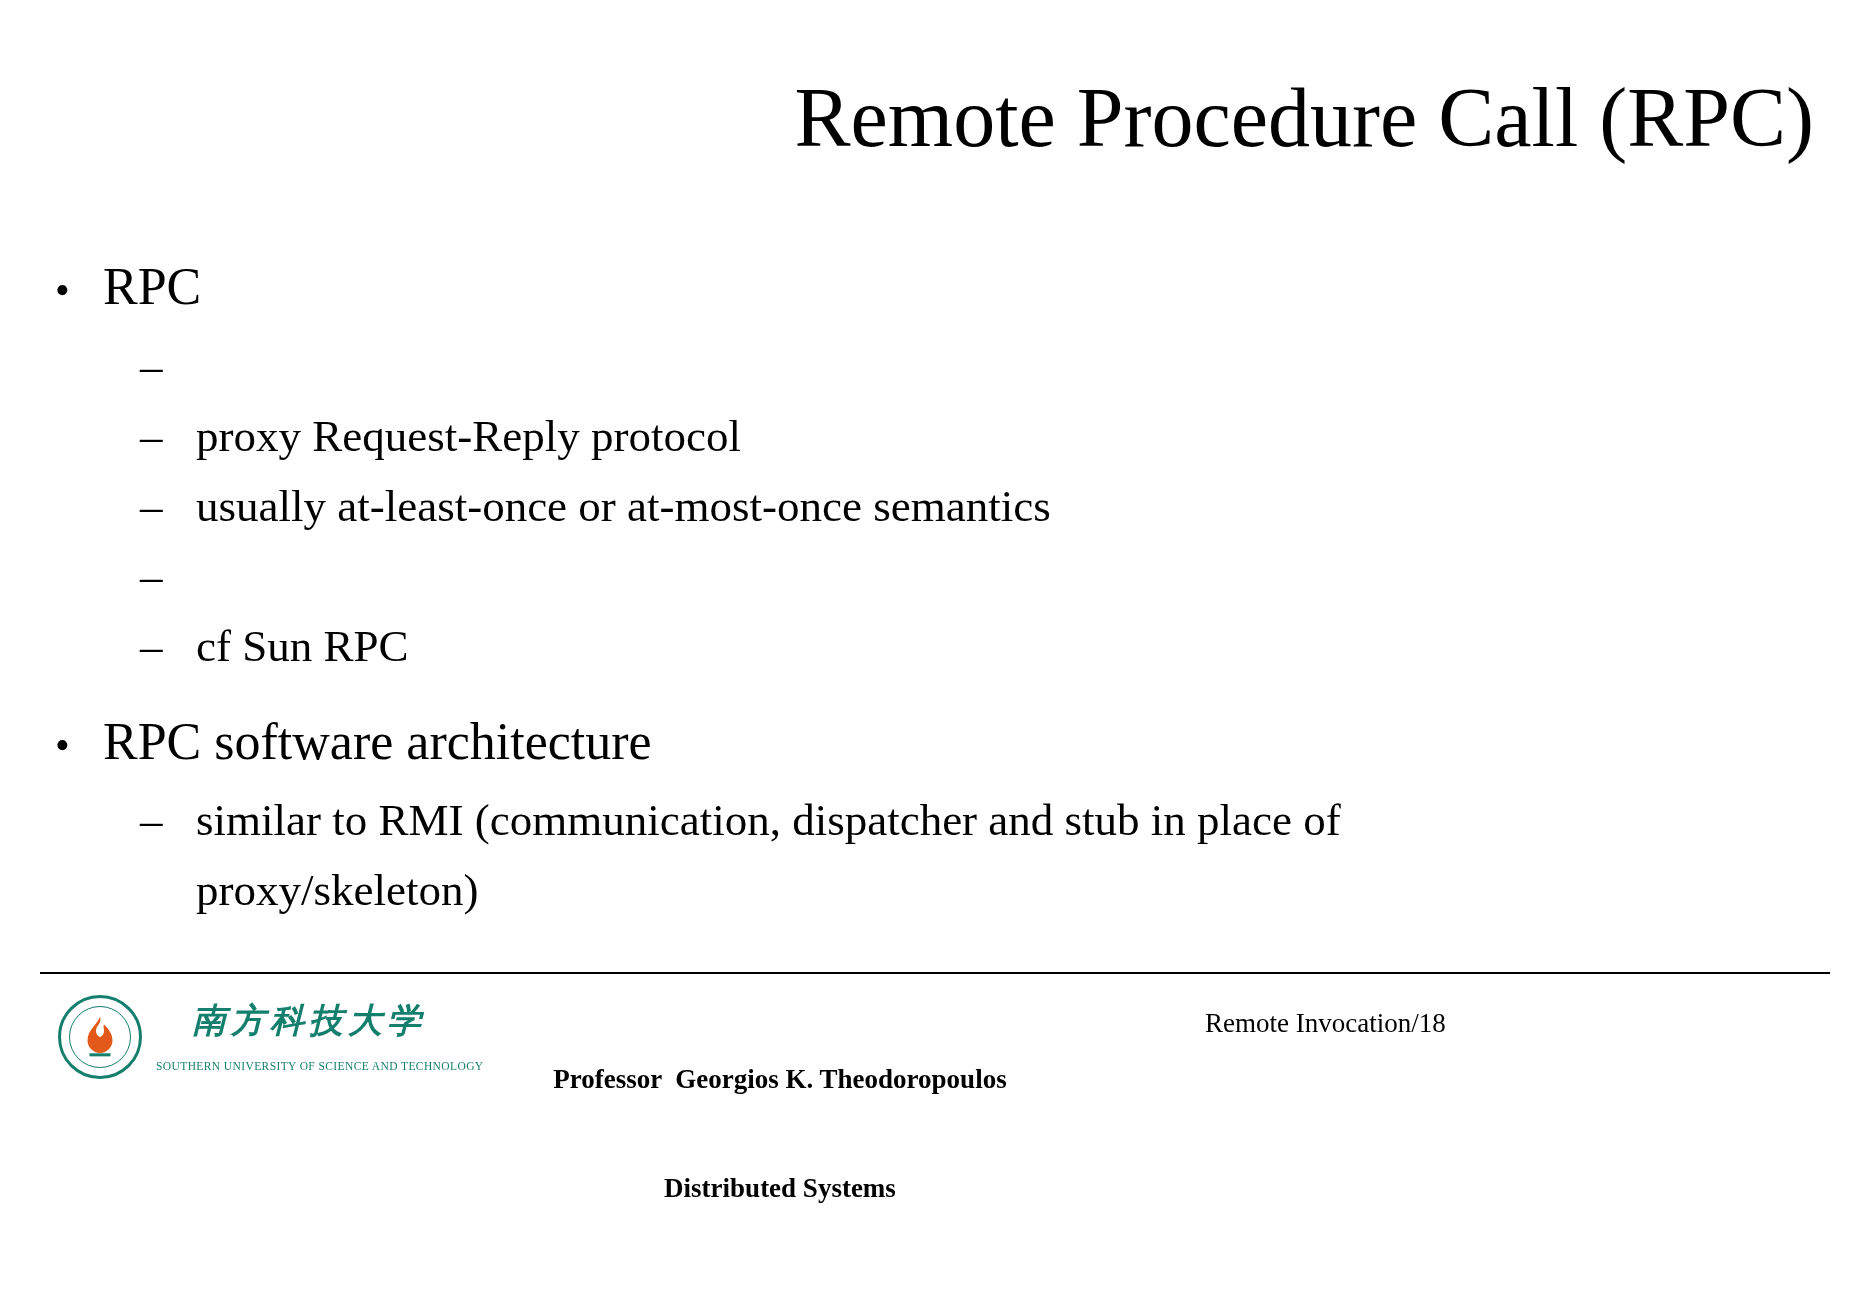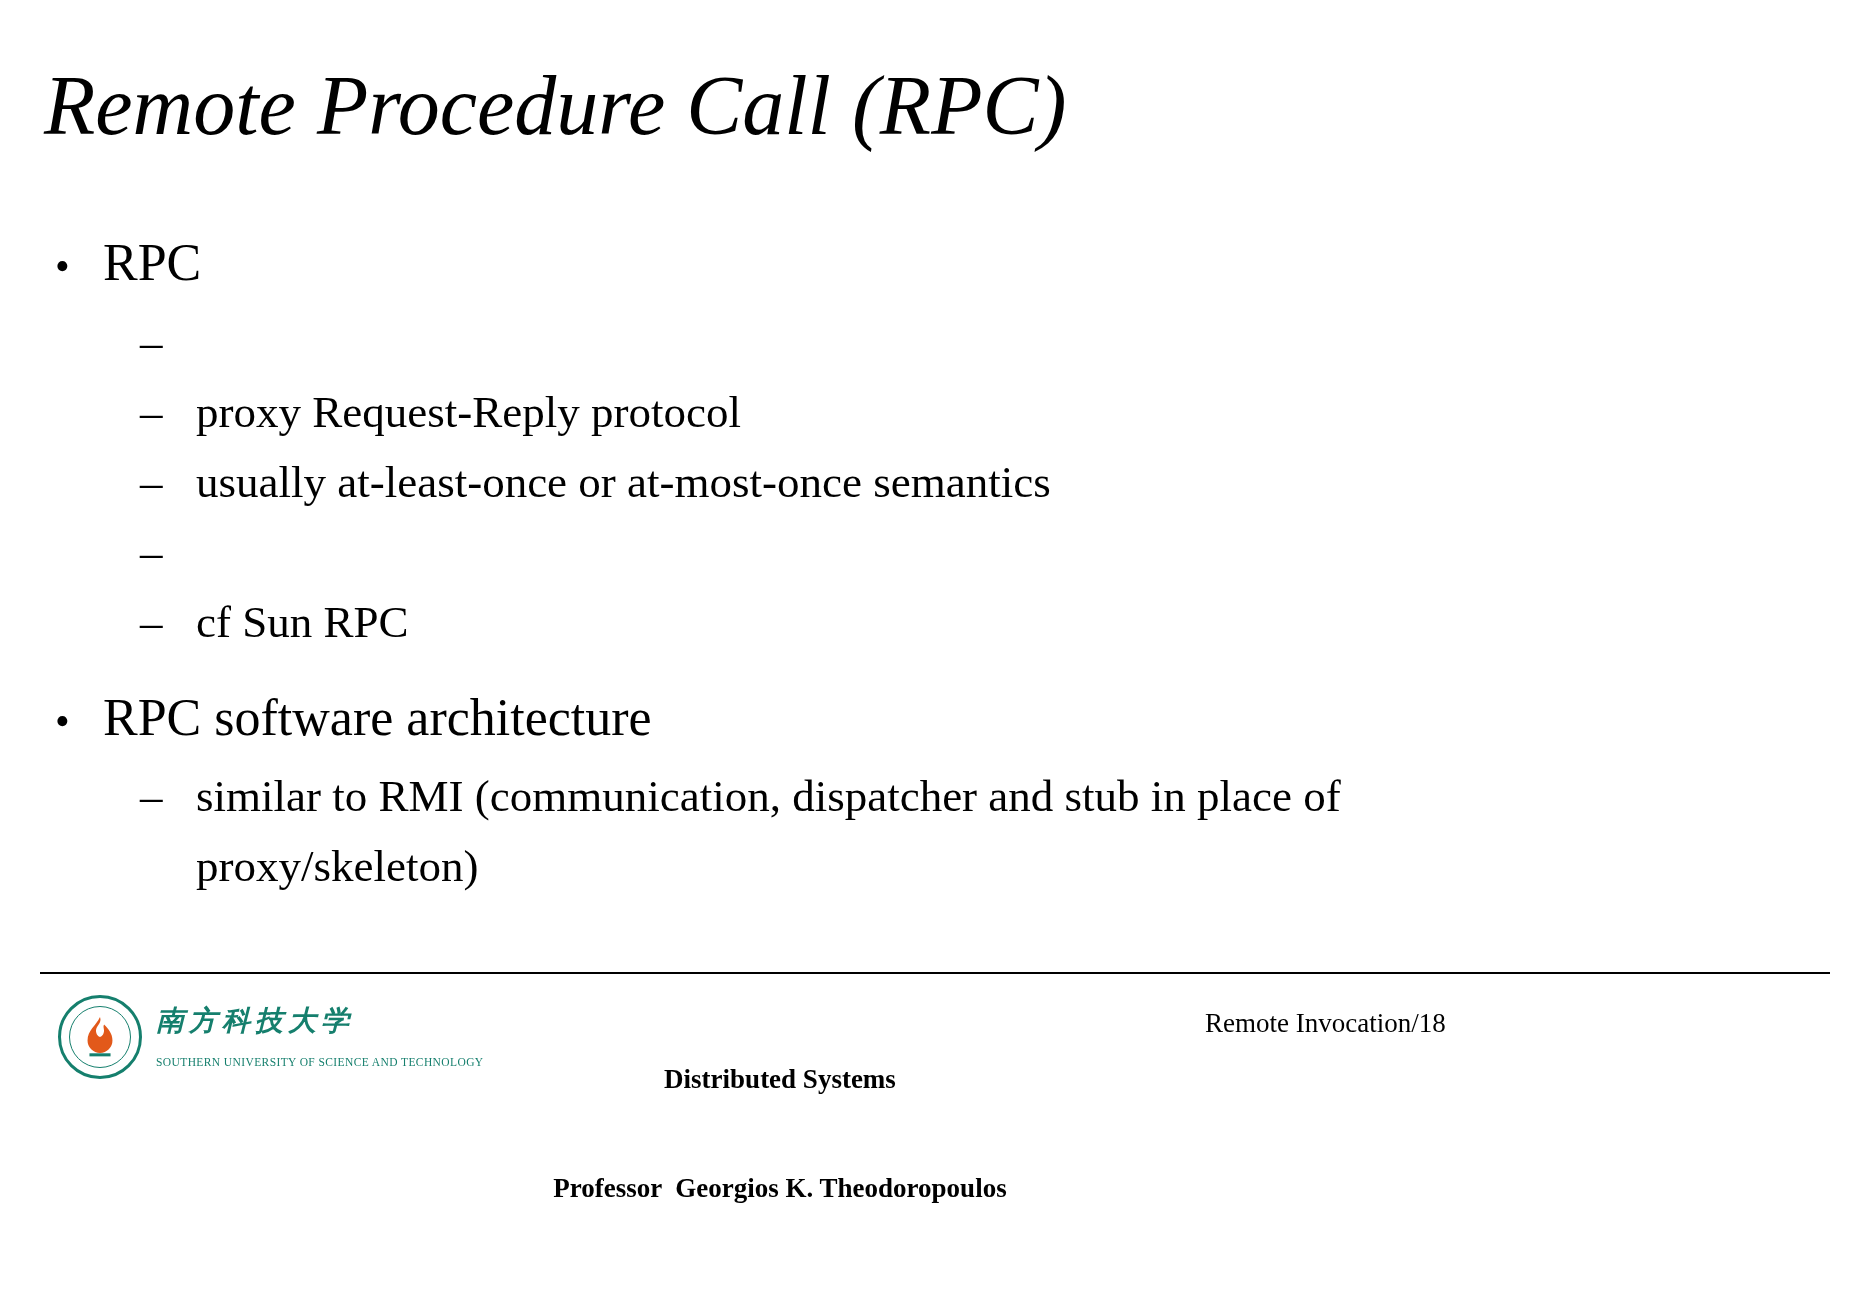--- a/index.html
+++ b/index.html
@@ -12,27 +12,26 @@
     --accent: #157f6d;
     --flame: #e2591a;
   }
   .slide {
     position: relative;
     width: 1870px; height: 1308px;
     overflow: hidden;
     background: #ffffff;
   }
   .title {
-    text-align: left;
+    text-align: right;
     font-size: 84px;
     font-weight: 400;
-    margin: 4px;
+    margin: 16px;
     padding: 56px 40px 0 40px;
     line-height: 1.1;
-    font-style: italic;
   }
   .content {
     padding: 58px 60px 0 55px;
   }
   .l1 {
     display: flex;
     align-items: baseline;
     font-size: 52px;
     line-height: 1.35;
     margin: 14px 0 8px 0;
@@ -84,26 +83,27 @@
   }
   .logo-seal .inner-ring {
     position: absolute;
     inset: 8px;
     border-radius: 50%;
     border: 1px solid var(--accent);
   }
   .logo-seal svg { width: 46px; height: 46px; }
   .logo-text { display: flex; flex-direction: column; }
   .zh-name {
-    font-size: 28px;
+    font-size: 34px;
     font-weight: 700;
     color: var(--accent);
     letter-spacing: 5px;
     line-height: 1.1;
     font-style: italic;
+    margin-left: 36px;
   }
   .en-name {
     font-size: 11.5px;
     color: var(--accent);
     letter-spacing: 0.4px;
     margin-top: 20px;
     white-space: nowrap;
   }
   .footer-center {
     position: absolute;
@@ -178,19 +178,19 @@
         <path style="fill:var(--accent)" d="M6.5 20.5h11v1.6h-11z"></path>
       </svg>
     </div>
     <div class="logo-text">
       <span class="zh-name">南方科技大学</span>
       <span class="en-name">SOUTHERN UNIVERSITY OF SCIENCE AND TECHNOLOGY</span>
     </div>
   </div>
 
   <div class="footer-center">
+    <div>Professor  Georgios K. Theodoropoulos</div>
     <div>Distributed Systems</div>
-    <div>Professor  Georgios K. Theodoropoulos</div>
   </div>
 
   <div class="footer-right">Remote Invocation/18</div>
 
 </div>
 
 </body></html>

